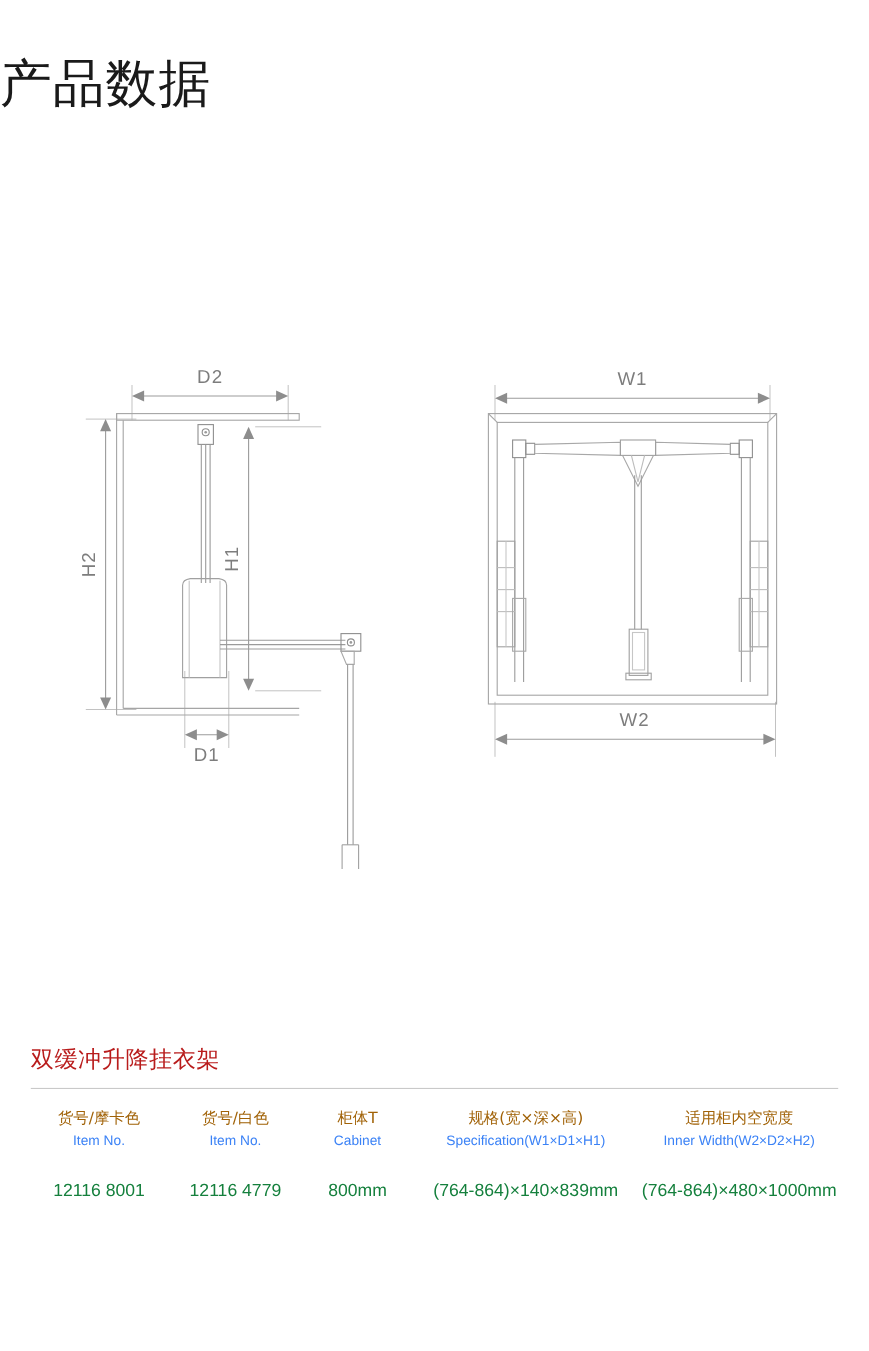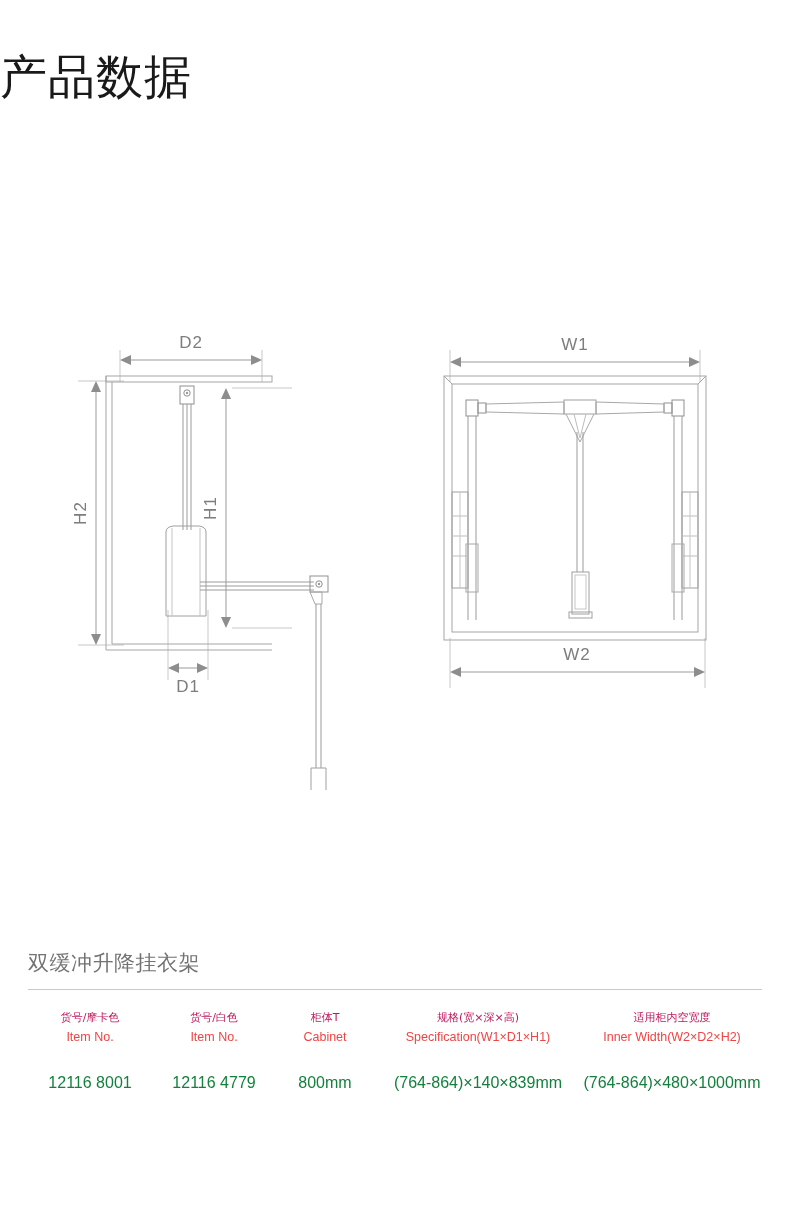--- a/index.html
+++ b/index.html
@@ -62,21 +62,21 @@
   
   .spec-block {
     position: absolute;
     left: 28px;
     top: 948px;
     width: 734px;
   }
   .product-name {
     font-size: 21px;
     line-height: 30px;
-    color: #737373;
+    color: #b91c1c;
     font-family: "DejaVu Sans", "Liberation Sans", sans-serif;
     letter-spacing: 0.5px;
     white-space: nowrap;
   }
   .divider {
     margin-top: 11px;
     height: 1px;
     width: 100%;
     background: #c9c9c9;
   }
@@ -90,31 +90,31 @@
     vertical-align: middle;
     font-weight: 400;
     padding: 0;
   }
   .spec-table th {
     padding-top: 17px;
     padding-bottom: 4px;
   }
   .hdr-cn {
     display: block;
-    font-size: 11px;
+    font-size: 14px;
     line-height: 21px;
-    color: #be185d;
+    color: #a16207;
     font-family: "DejaVu Sans", "Liberation Sans", sans-serif;
     white-space: nowrap;
   }
   .hdr-en {
     display: block;
     font-size: 12.5px;
     line-height: 18px;
-    color: #ef4444;
+    color: #3b82f6;
     font-family: "Liberation Sans", sans-serif;
     white-space: nowrap;
   }
   .spec-table td {
     padding-top: 22px;
     padding-bottom: 6px;
     font-size: 16px;
     line-height: 22px;
     color: #15803d;
     font-family: "Liberation Sans", sans-serif;

